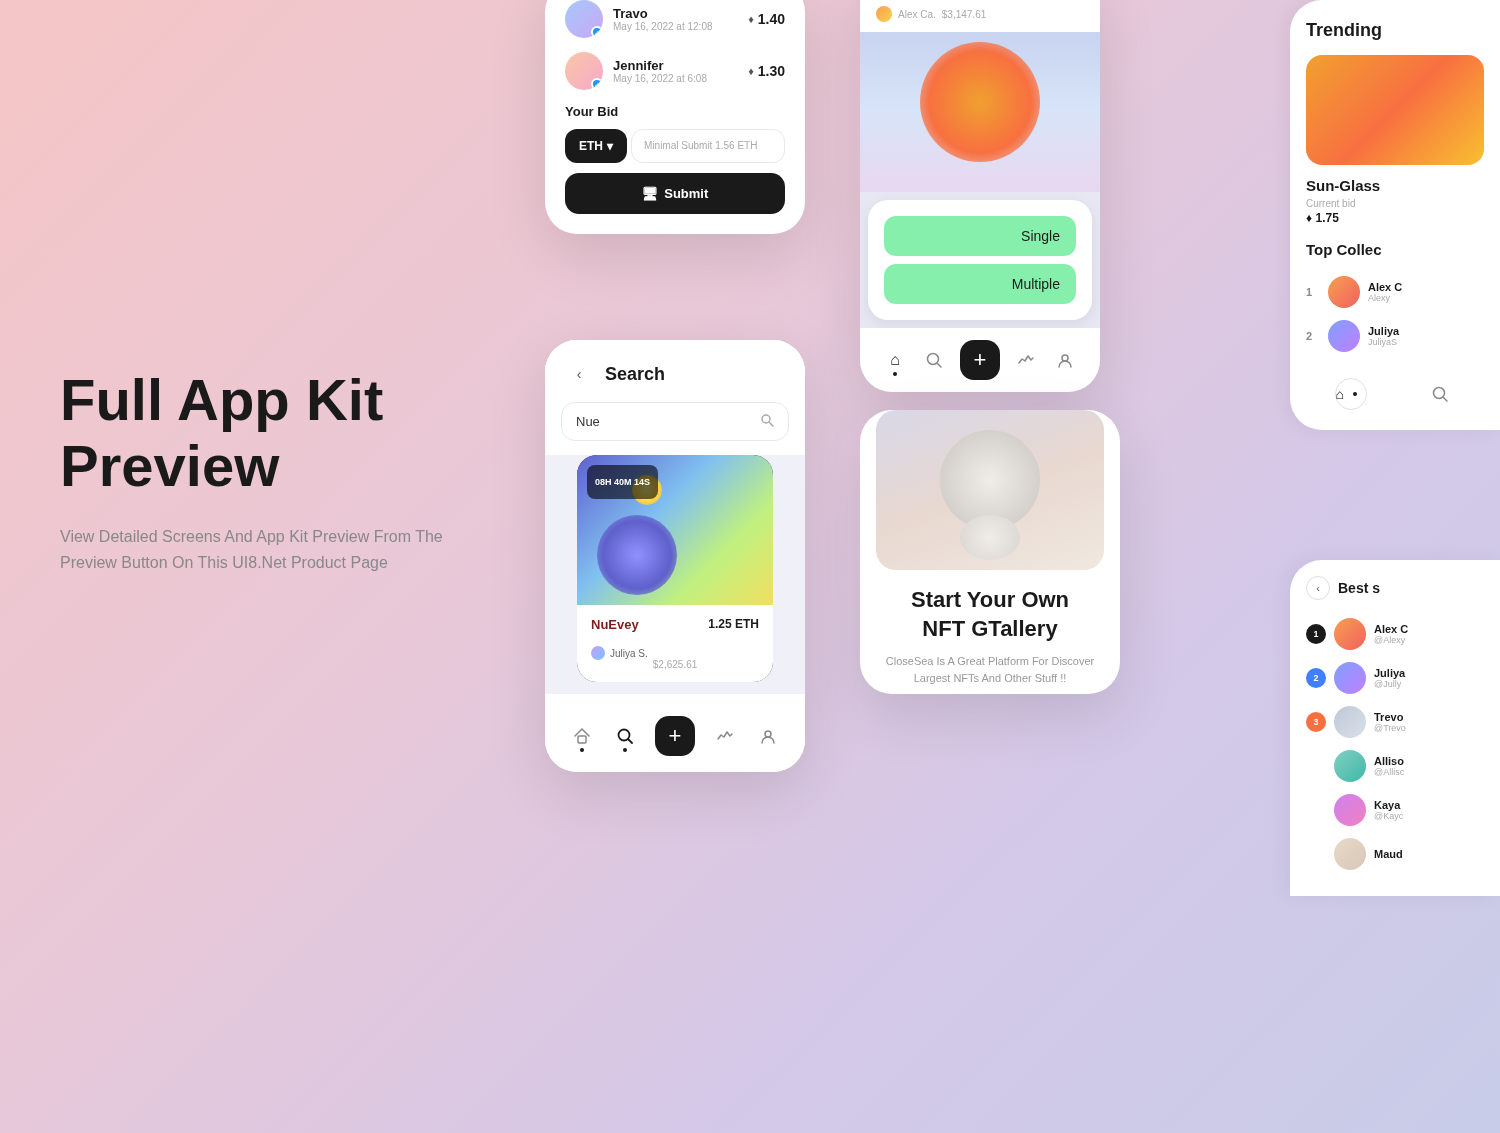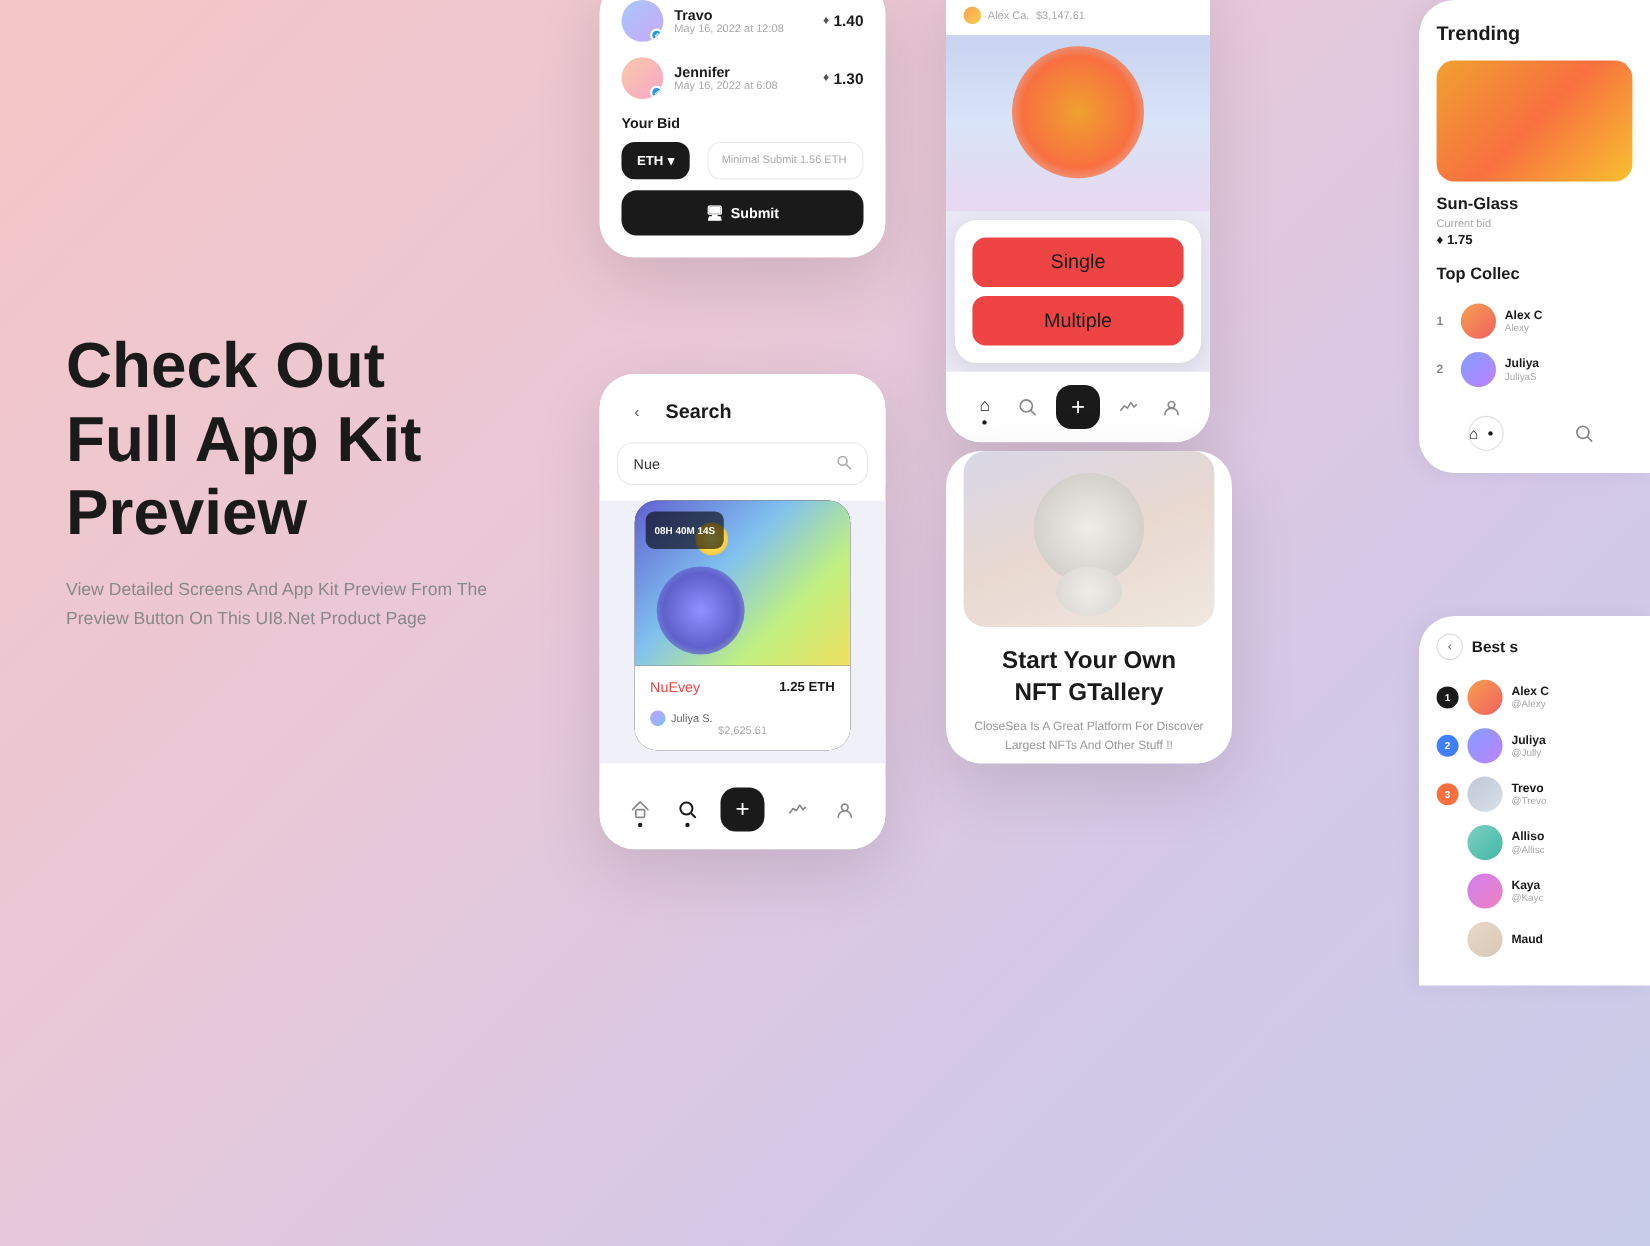--- a/index.html
+++ b/index.html
@@ -116,21 +116,21 @@
       color: #555;
     }
     .your-bid-label {
       font-size: 13px;
       font-weight: 600;
       color: #1a1a1a;
       margin-bottom: 10px;
     }
     .bid-input-row {
       display: flex;
-      gap: 16px;
+      gap: 4px;
       margin-bottom: 10px;
     }
     .eth-selector {
       background: #1a1a1a;
       color: white;
       border-radius: 12px;
       padding: 10px 14px;
       font-size: 12px;
       font-weight: 600;
       display: flex;
@@ -224,27 +224,27 @@
     
     .selection-card {
       background: white;
       border-radius: 20px;
       padding: 16px;
       margin: 8px;
       box-shadow: 0 4px 16px rgba(0,0,0,0.08);
     }
     .selection-option {
       padding: 12px 16px;
-      text-align: center;
+      text-align: right;
       border-radius: 12px;
-      font-size: 18px;
+      font-size: 14px;
       font-weight: 500;
       color: #1a1a1a;
       margin-bottom: 8px;
-      background: #ef4444;
+      background: #86efac;
     }
     .selection-option:last-child {
       margin-bottom: 0;
     }
 
     
     .bottom-nav {
       display: flex;
       justify-content: space-around;
       align-items: center;
@@ -384,22 +384,22 @@
       padding: 12px 14px;
     }
     .nft-search-name-row {
       display: flex;
       justify-content: space-between;
       align-items: flex-start;
       margin-bottom: 4px;
     }
     .nft-search-name {
       font-size: 13px;
-      font-weight: 400;
-      color: #ef4444;
+      font-weight: 700;
+      color: #7f1d1d;
     }
     .nft-search-eth {
       font-size: 12px;
       font-weight: 700;
       color: #1a1a1a;
     }
     .nft-search-artist {
       display: flex;
       align-items: center;
       gap: 5px;
@@ -656,21 +656,21 @@
     .av-blue-purple { background: linear-gradient(135deg, #80a0ff, #c080ff); }
     .av-gray-light { background: linear-gradient(135deg, #c0c8d8, #d8e0e8); }
     .av-green-teal { background: linear-gradient(135deg, #80d0c0, #40b8a8); }
     .av-purple-pink { background: linear-gradient(135deg, #d080f0, #f080c0); }
   </style>
 </head>
 <body>
 
 <div class="left-section">
   <div class="main-title">
-    <span>Check Out</span><br>
+    <br>
     <span>Full App Kit</span><br>
     <span>Preview</span>
   </div>
   <div class="sub-text">View Detailed Screens And App Kit Preview From The Preview Button On This UI8.Net Product Page</div>
 </div>
 
 <div class="phone-card phone-bid">
 
   <div class="bid-user-row">
     <div class="bid-user-info">

